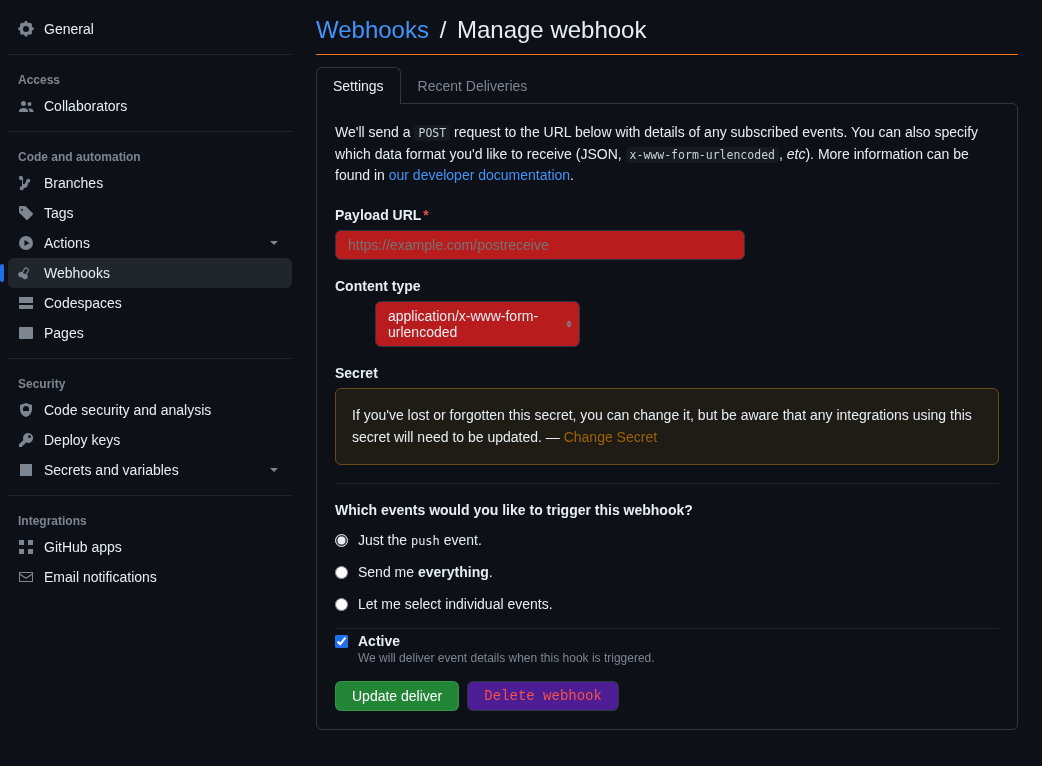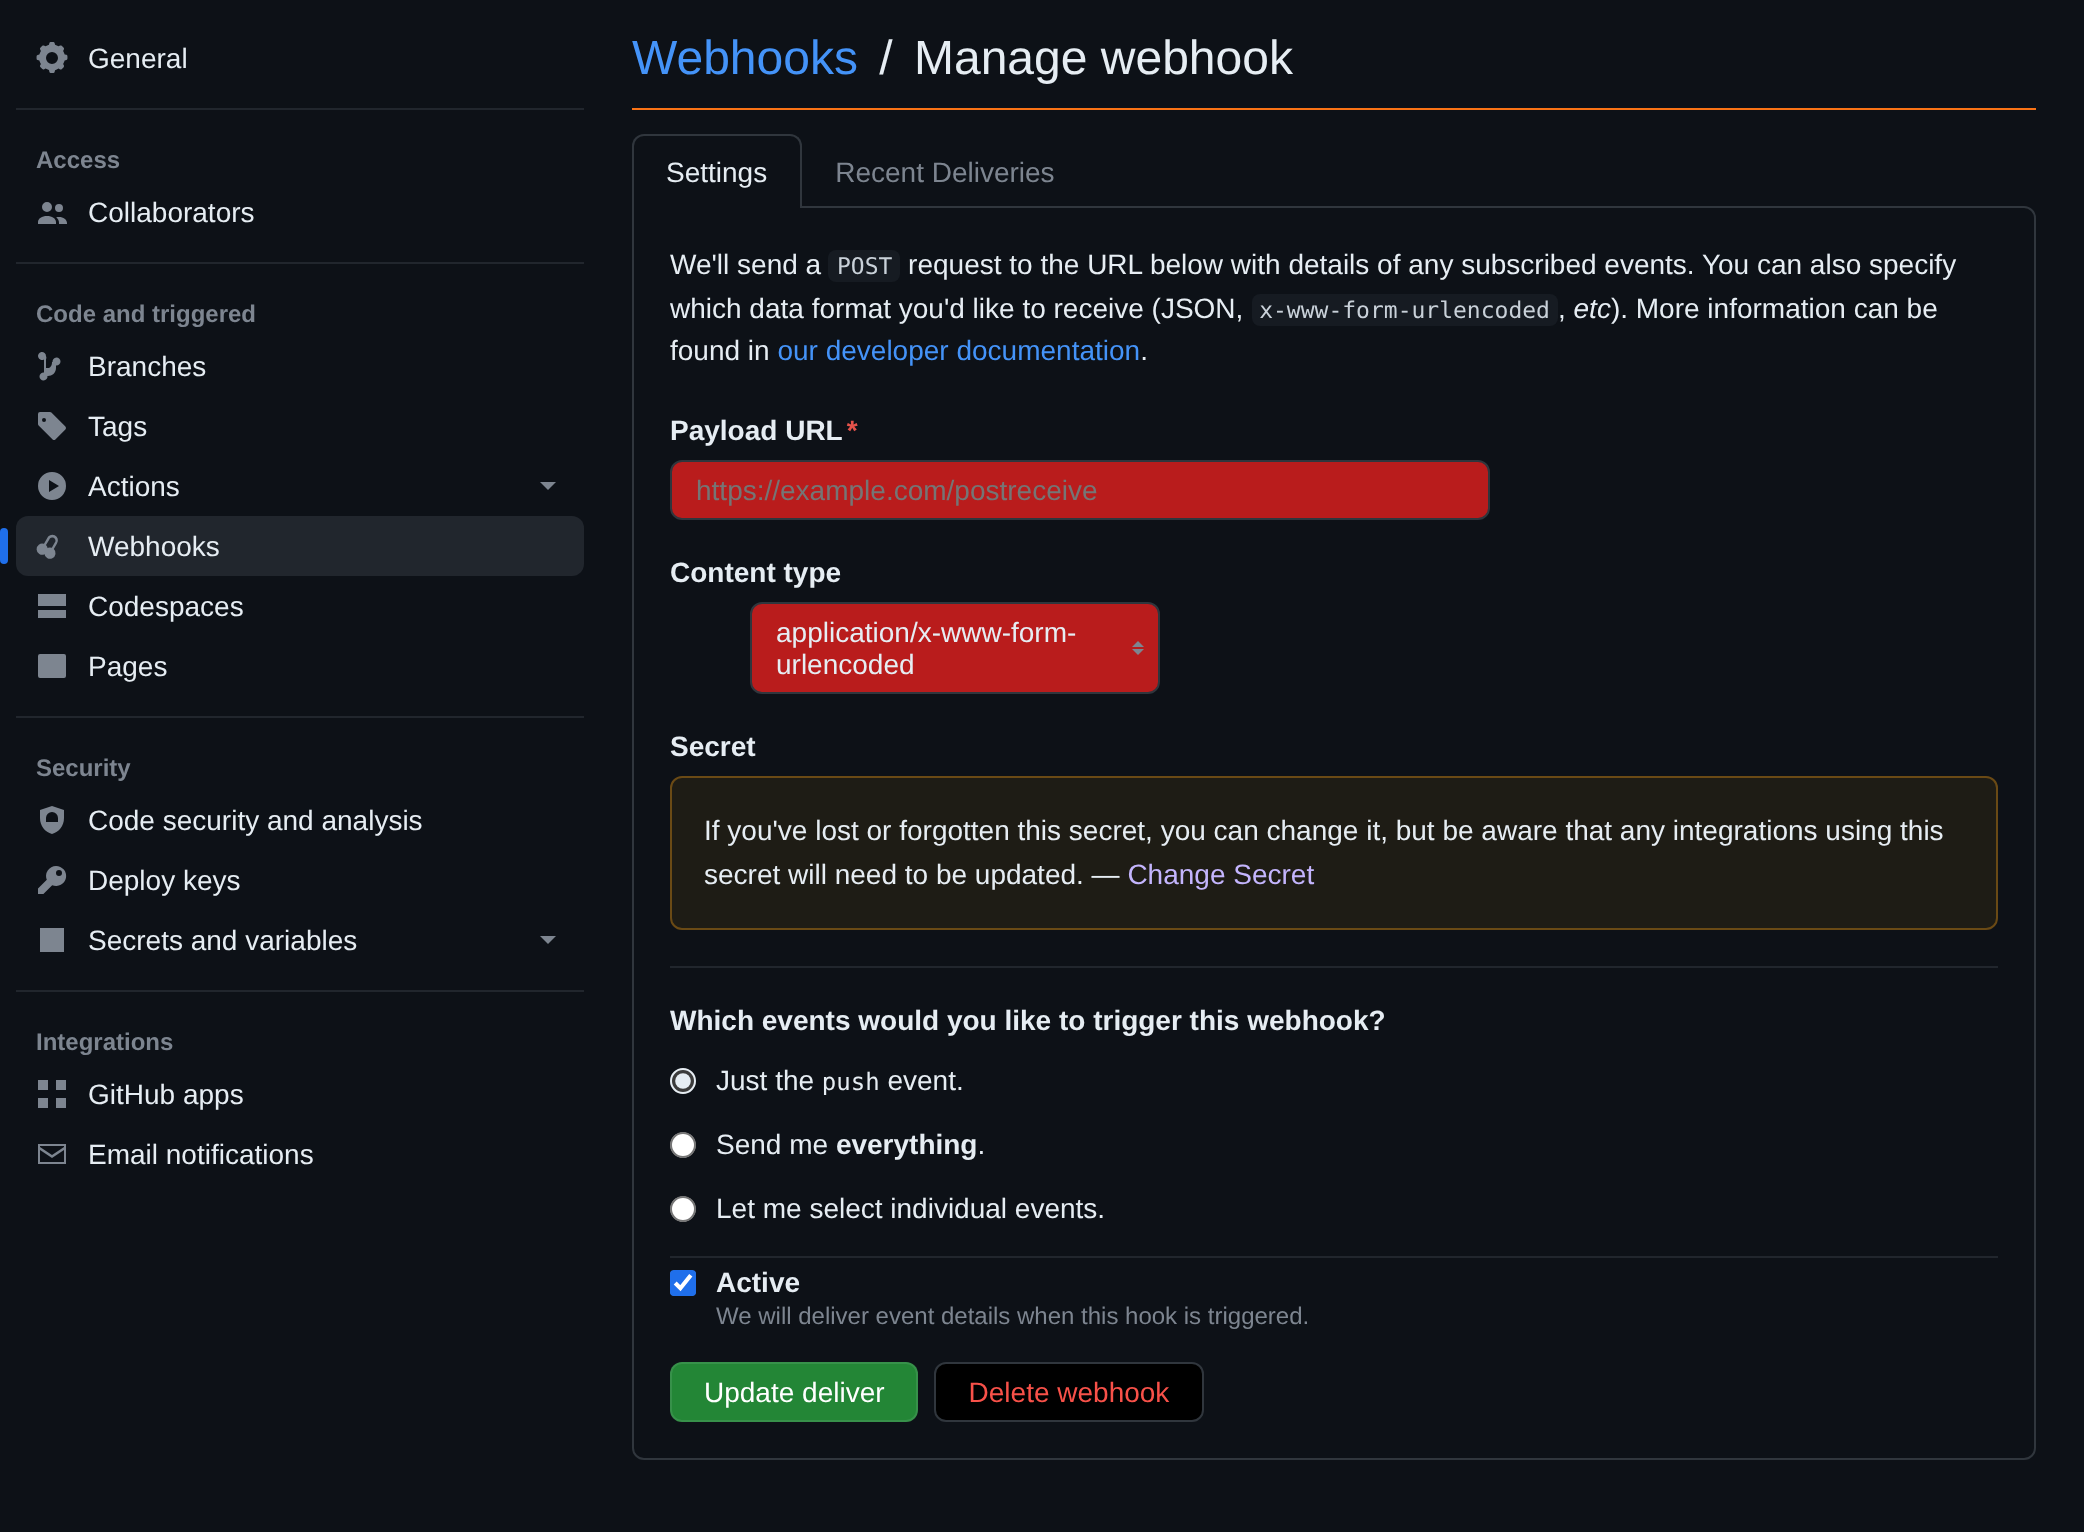--- a/index.html
+++ b/index.html
@@ -138,21 +138,21 @@
 }
 .caret-up { border-bottom: 3px solid #7d8590; }
 .caret-down { border-top: 3px solid #7d8590; }
 .secret-box {
   border: 1px solid #6a4a15;
   background: rgba(187,128,9,0.1);
   border-radius: 6px;
   padding: 16px;
   line-height: 1.55;
 }
-.secret-box a { color: #c4b5fd; text-decoration: none; }
+.secret-box a { color: #a16207; text-decoration: none; }
 .events-section {
   border-top: 1px solid #21262d;
   padding-top: 18px;
   margin-top: 18px;
 }
 .events-title { font-weight: 600; margin-bottom: 14px; }
 .radio-row {
   display: flex;
   align-items: center;
   margin-bottom: 16px;
@@ -178,23 +178,24 @@
   font-weight: 500;
   cursor: pointer;
   border: 1px solid;
 }
 .btn-primary {
   background: #238636;
   border-color: rgba(240,246,252,0.1);
   color: #fff;
 }
 .btn-danger {
-  background: #000000;
+  background: #4c1d95;
   border-color: #30363d;
   color: #f85149;
+  font-family: Liberation Mono, monospace;
 }
 </style>
 </head>
 <body>
 
 <nav class="sidebar">
   <div class="nav-item">
     <svg class="nav-icon" viewBox="0 0 16 16">
         <path d="M8 0a8.2 8.2 0 0 1 .7.03c.27.02.53.2.6.48l.23.9c.6.2 1.17.44 1.7.76l.84-.4c.26-.13.57-.07.77.14a8.1 8.1 0 0 1 1 1c.2.2.26.5.13.76l-.4.84c.32.53.57 1.1.77 1.7l.9.22c.27.07.45.33.47.6a8.2 8.2 0 0 1 0 1.4c-.02.28-.2.53-.48.6l-.9.23c-.2.6-.44 1.17-.76 1.7l.4.84c.13.26.07.57-.14.77a8.1 8.1 0 0 1-1 1c-.2.2-.5.26-.76.13l-.84-.4a7 7 0 0 1-1.7.77l-.22.9c-.07.27-.33.45-.6.47a8.2 8.2 0 0 1-1.4 0c-.28-.02-.53-.2-.6-.48l-.23-.9a7 7 0 0 1-1.7-.76l-.84.4c-.26.13-.57.07-.77-.14a8.1 8.1 0 0 1-1-1c-.2-.2-.26-.5-.13-.76l.4-.84a7 7 0 0 1-.77-1.7l-.9-.22c-.27-.07-.45-.33-.47-.6a8.2 8.2 0 0 1 0-1.4c.02-.28.2-.53.48-.6l.9-.23c.2-.6.44-1.17.76-1.7l-.4-.84a.65.65 0 0 1 .14-.77 8.1 8.1 0 0 1 1-1c.2-.2.5-.26.76-.13l.84.4a7 7 0 0 1 1.7-.77l.22-.9c.07-.27.33-.45.6-.47A8.2 8.2 0 0 1 8 0zm0 5a3 3 0 1 0 0 6 3 3 0 0 0 0-6z"></path>
       </svg>
@@ -204,21 +205,21 @@
   <div class="section-divider"></div>
   <div class="section-heading">Access</div>
   <div class="nav-item">
     <svg class="nav-icon" viewBox="0 0 16 16">
         <path d="M5.5 3a2.5 2.5 0 1 1 0 5 2.5 2.5 0 0 1 0-5Zm6 1a2 2 0 1 1 0 4 2 2 0 0 1 0-4Zm-6 6c-2.5 0-4.5 1.3-4.5 3v1h9v-1c0-1.7-2-3-4.5-3Zm6 .5c-.5 0-1 .06-1.4.18.9.7 1.4 1.6 1.4 2.82v.5h4v-.5c0-1.7-1.8-3-4-3Z"></path>
       </svg>
     <span class="label">Collaborators</span>
   </div>
 
   <div class="section-divider"></div>
-  <div class="section-heading">Code and triggered</div>
+  <div class="section-heading">Code and automation</div>
   <div class="nav-item">
     <svg class="nav-icon" viewBox="0 0 16 16">
         <path d="M5 3a2 2 0 1 0-1 1.73v6.54A2 2 0 1 0 5.73 13H6c2 0 4-1.5 4-4V7.73A2 2 0 1 0 8.27 6H8c0 2-1 3-2 3H5V4.73A2 2 0 0 0 5 3Z"></path>
       </svg>
     <span class="label">Branches</span>
   </div>
   <div class="nav-item">
     <svg class="nav-icon" viewBox="0 0 16 16">
         <path d="M1 7V2a1 1 0 0 1 1-1h5a1 1 0 0 1 .7.3l7 7a1 1 0 0 1 0 1.4l-5 5a1 1 0 0 1-1.4 0l-7-7A1 1 0 0 1 1 7Zm3-3a1 1 0 1 0 0 2 1 1 0 0 0 0-2Z"></path>
       </svg>

